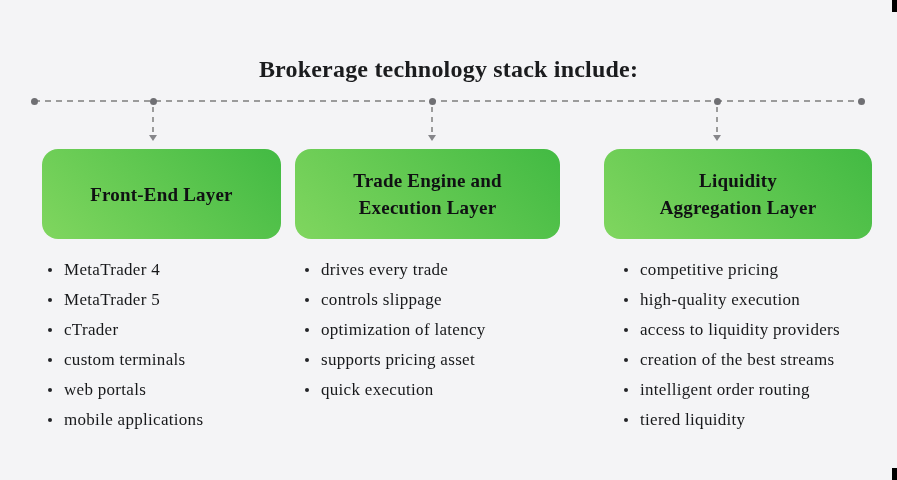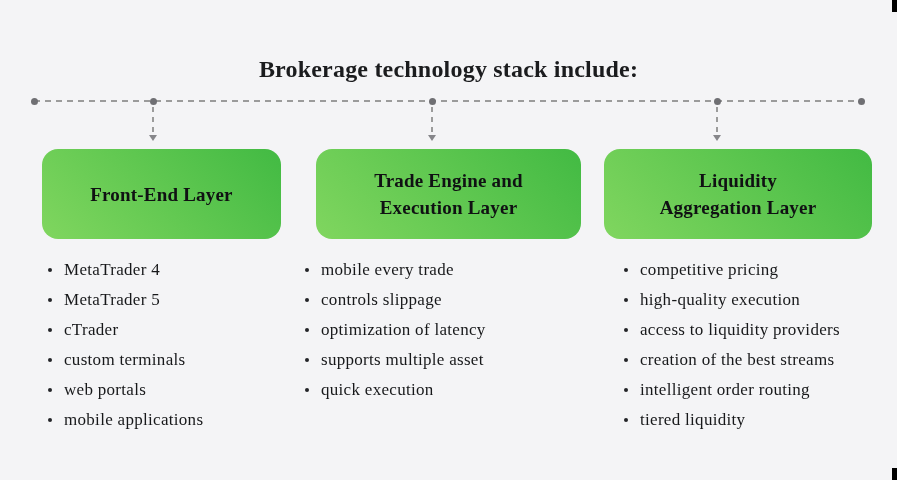--- a/index.html
+++ b/index.html
@@ -87,21 +87,21 @@
     justify-content: center;
     text-align: center;
     font-size: 19px;
     font-weight: 600;
     line-height: 27px;
     letter-spacing: 0.2px;
     color: #101113;
     white-space: pre-line;
   }
   .box-1 { left: 33px;  width: 239px; margin-left: 9px; }
-  .box-2 { left: 295px; width: 265px; margin-left: 21px; }
+  .box-2 { left: 295px; width: 265px; }
   .box-3 { left: 604px; width: 268px; }
   .list {
     position: absolute;
     top: 255px;
   }
   .list-1 { left: 48px; }
   .list-2 { left: 305px; }
   .list-3 { left: 624px; }
   .list-item {
     display: flex;
@@ -180,33 +180,33 @@
       </div>
     <div class="list-item">
         <span class="bullet"></span>
         <span>mobile applications</span>
       </div>
   </div>
 
   <div class="list list-2">
     <div class="list-item">
         <span class="bullet"></span>
-        <span>mobile every trade</span>
+        <span>drives every trade</span>
       </div>
     <div class="list-item">
         <span class="bullet"></span>
         <span>controls slippage</span>
       </div>
     <div class="list-item">
         <span class="bullet"></span>
         <span>optimization of latency</span>
       </div>
     <div class="list-item">
         <span class="bullet"></span>
-        <span>supports multiple asset</span>
+        <span>supports pricing asset</span>
       </div>
     <div class="list-item">
         <span class="bullet"></span>
         <span>quick execution</span>
       </div>
   </div>
 
   <div class="list list-3">
     <div class="list-item">
         <span class="bullet"></span>

